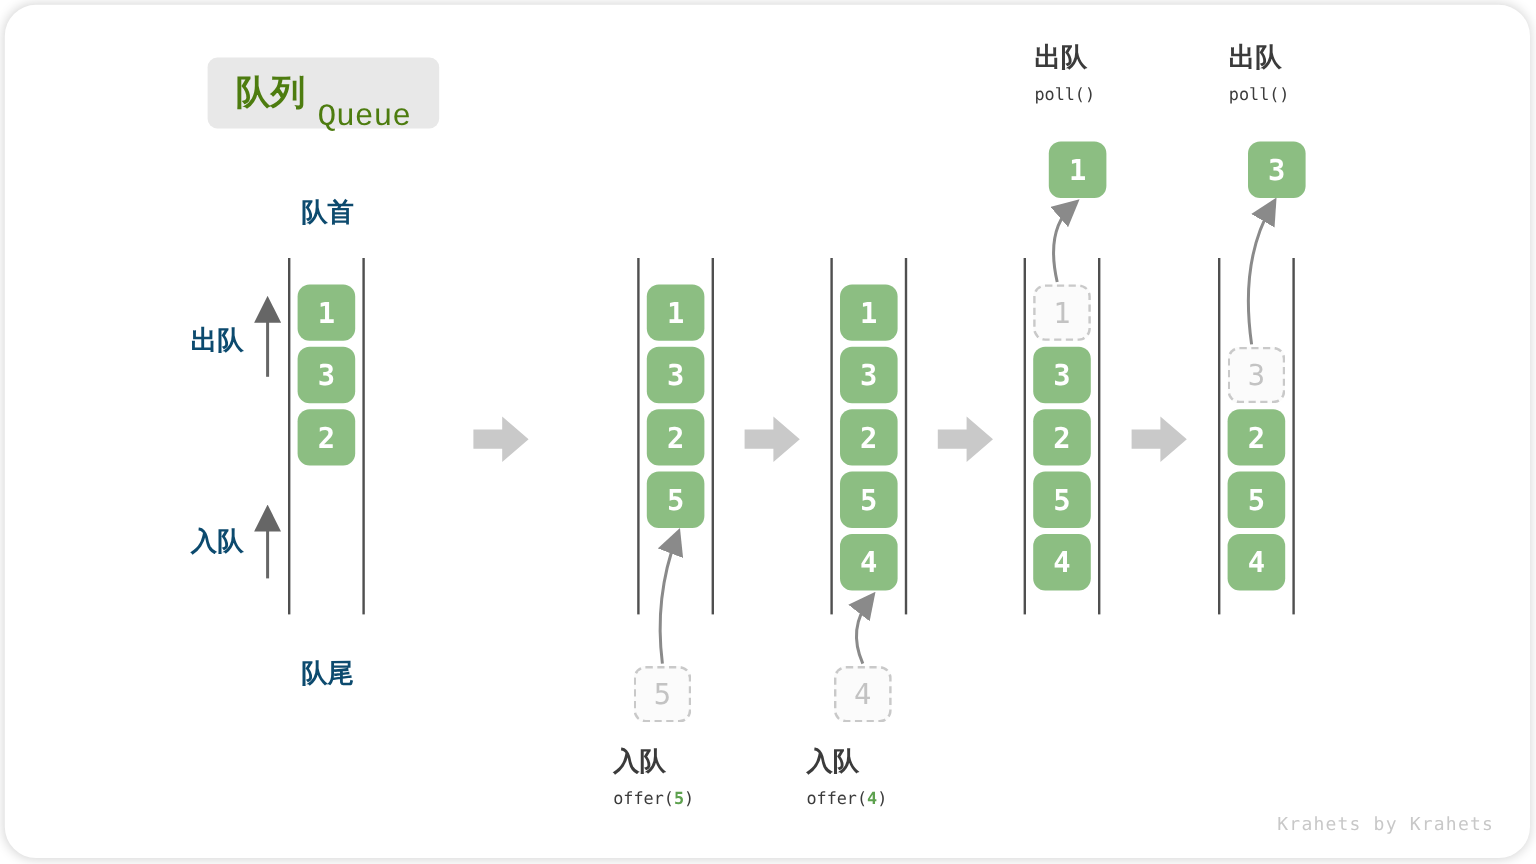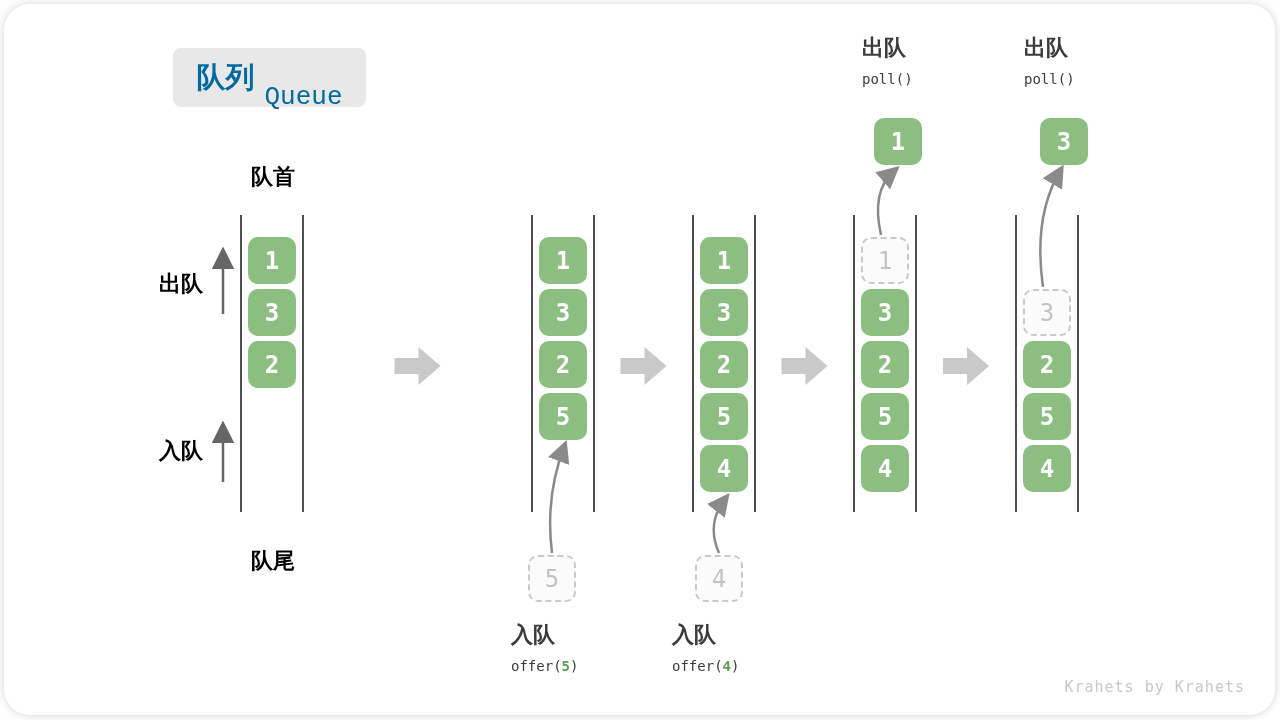--- a/index.html
+++ b/index.html
@@ -7,25 +7,25 @@
   .card{
     position:absolute; left:4px; top:4px; width:1271px; height:711px;
     background:#ffffff; border-radius:26px;
     box-shadow:0 0 10px rgba(0,0,0,0.18);
     overflow:hidden;
   }
   .title-box{
     position:absolute; left:169px; top:44px; width:193px; height:59px;
     background:#e8e8e8; border-radius:8px;
     display:flex; align-items:center; justify-content:center; gap:10px;
-    color:#0369a1;
+    color:#4d7c0f;
   }
   .title-zh{font-size:29px; font-weight:bold;}
   .title-en{font-size:26px; font-family:Liberation Mono, monospace;margin-top:39px;}
-  .lbl{position:absolute; color:#000000; font-weight:bold; font-size:22px;}
+  .lbl{position:absolute; color:#0c4a6e; font-weight:bold; font-size:22px;}
   .lbl.front{left:238px; top:158px; width:62px; text-align:center;}
   .lbl.rear{left:238px; top:542px; width:62px; text-align:center;}
   .lbl.side{width:48px; text-align:right;}
   .lbl.dequeue{left:151px; top:265px;}
   .lbl.enqueue{left:151px; top:432px;}
   .vline{position:absolute; width:2px; top:211px; height:297px; background:#4f4f4f;}
   .qbox{
     position:absolute; width:48px; height:47px; box-sizing:border-box;
     border-radius:10px; background:var(--green,#8cbe82);
     color:#ffffff; display:flex; align-items:center; justify-content:center;

